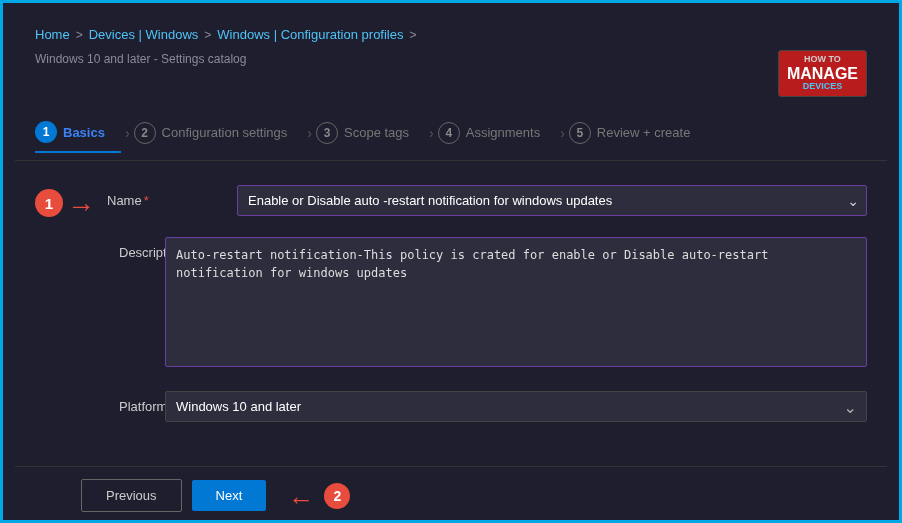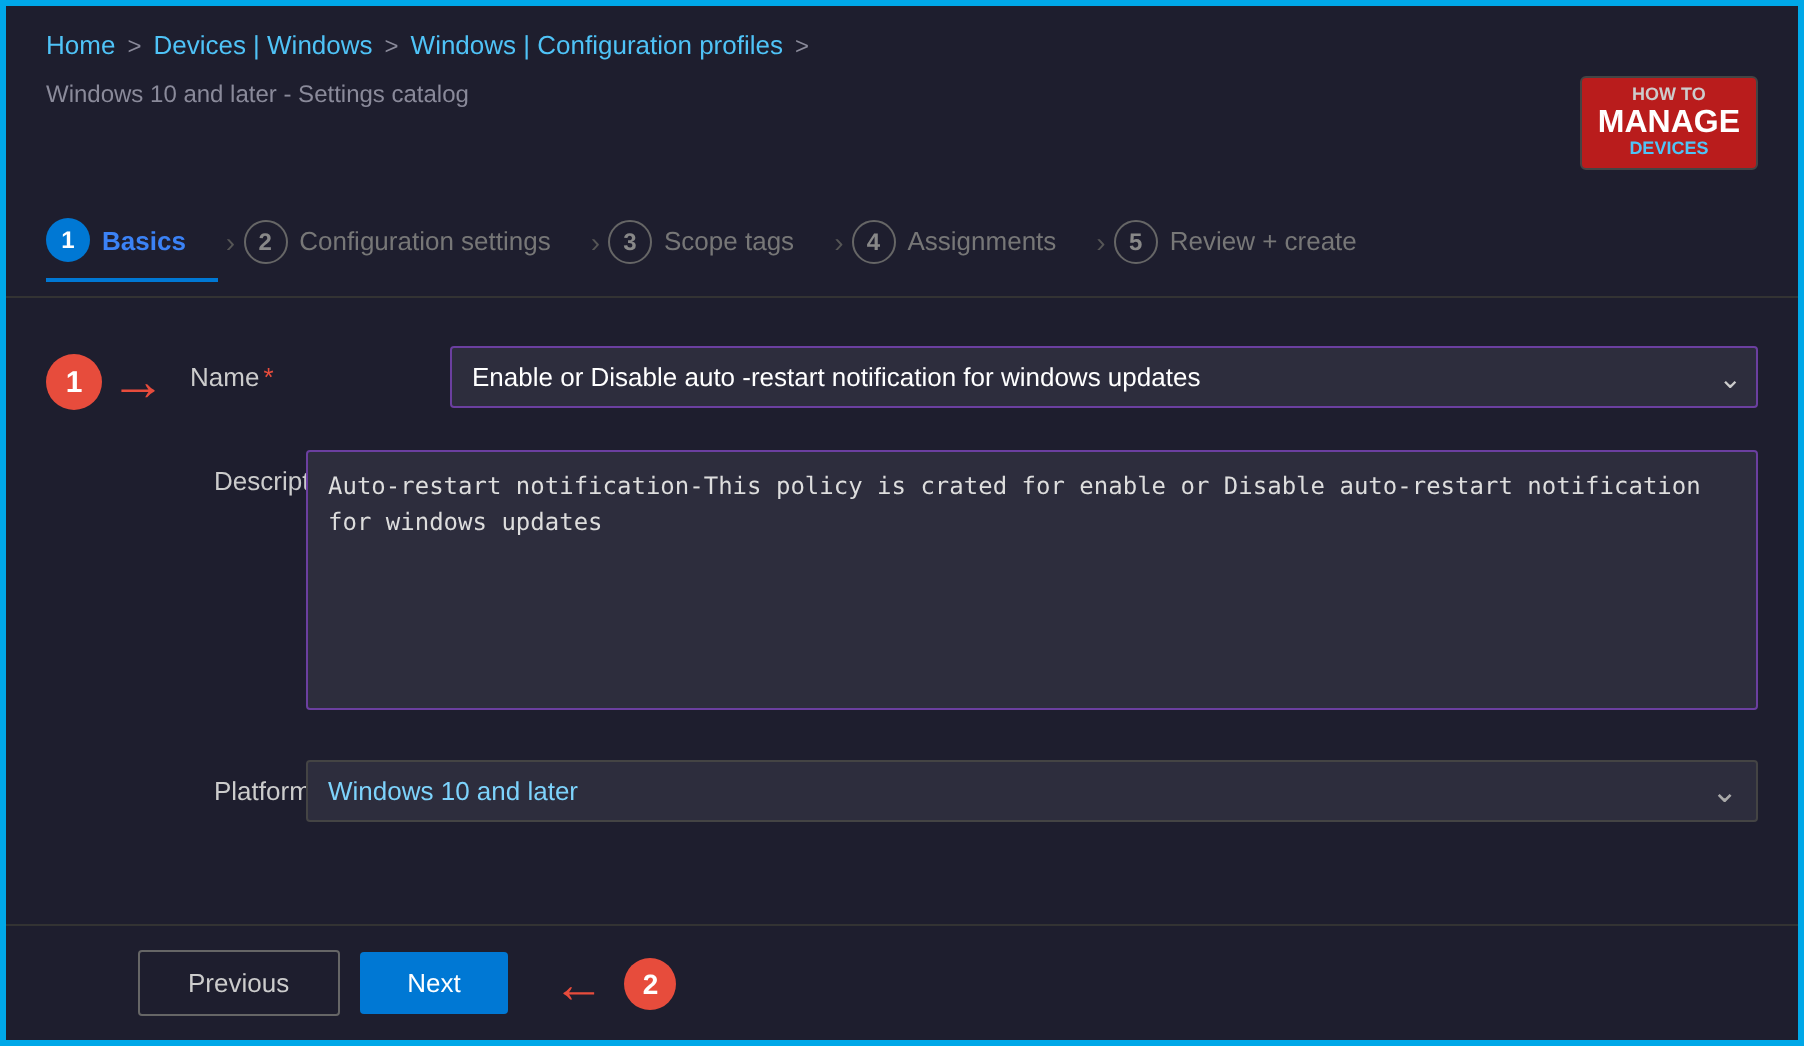--- a/index.html
+++ b/index.html
@@ -11,21 +11,21 @@
       overflow: hidden;
       border: 3px solid #00a8e8;
     }
 
     .main-container {
       background: #1e1e2e;
       width: 100%;
       height: 100%;
       display: flex;
       flex-direction: column;
-      padding: 0;
+      padding: 12px;
     }
 
     
     .breadcrumb {
       background: #1e1e2e;
       padding: 12px 20px 4px 20px;
       display: flex;
       align-items: center;
       gap: 6px;
       font-size: 13px;
@@ -195,21 +195,21 @@
       line-height: 1.5;
       cursor: text;
     }
 
     
     .platform-select {
       width: 100%;
       background: #2d2d3d;
       border: 1px solid #444;
       border-radius: 2px;
-      color: #7dd3fc;
+      color: #ffffff;
       font-size: 13px;
       padding: 7px 36px 7px 10px;
       appearance: none;
       -webkit-appearance: none;
       outline: none;
       cursor: pointer;
     }
     .annotation-circle {
       width: 28px;
       height: 28px;

